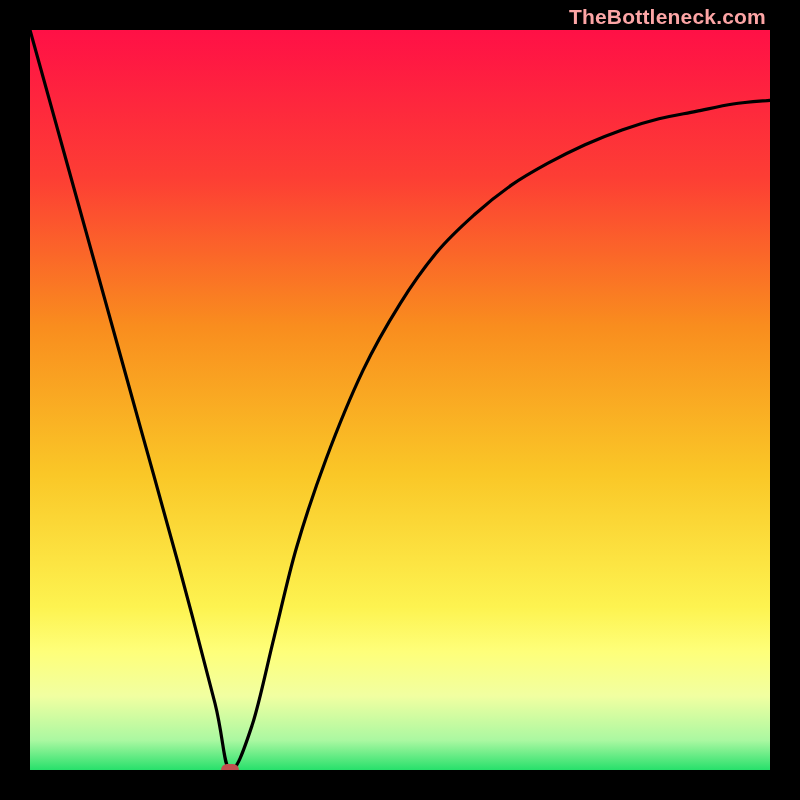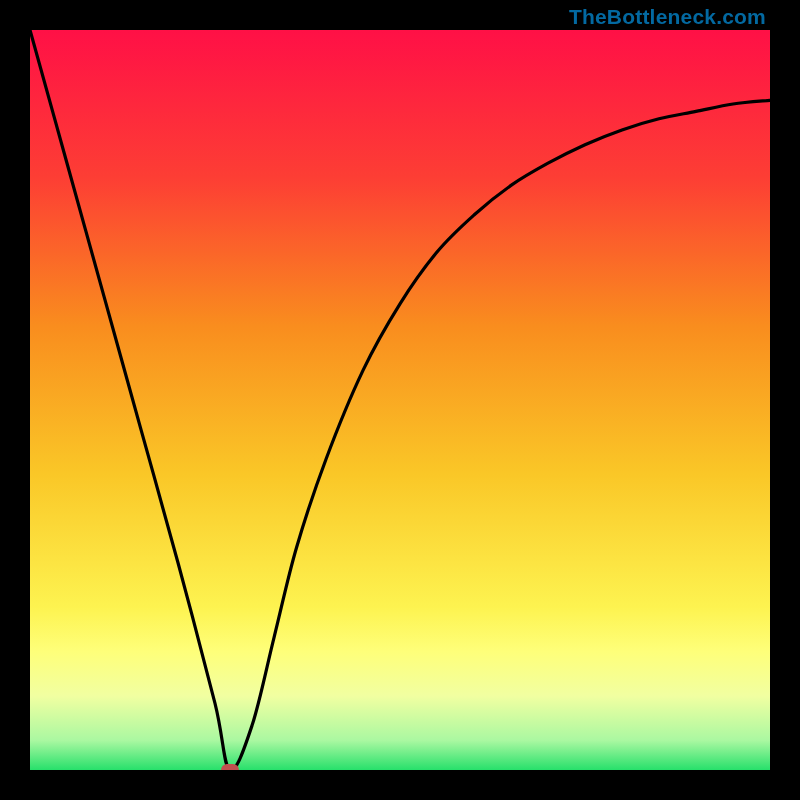--- a/index.html
+++ b/index.html
@@ -26,21 +26,21 @@
   }
   .gradient {
     position: absolute;
     inset: 0;
   }
   .watermark {
     position: absolute;
     top: 6px;
     right: 34px;
     font: 600 21px/1 -apple-system, BlinkMacSystemFont, "Segoe UI", Arial, sans-serif;
-    color: #0369a1;
+    color: #fca5a5;
     letter-spacing: 0.2px;
     user-select: none;
   }
   svg.curve {
     position: absolute;
     inset: 0;
   }
   .marker {
     position: absolute;
     width: 18px;

